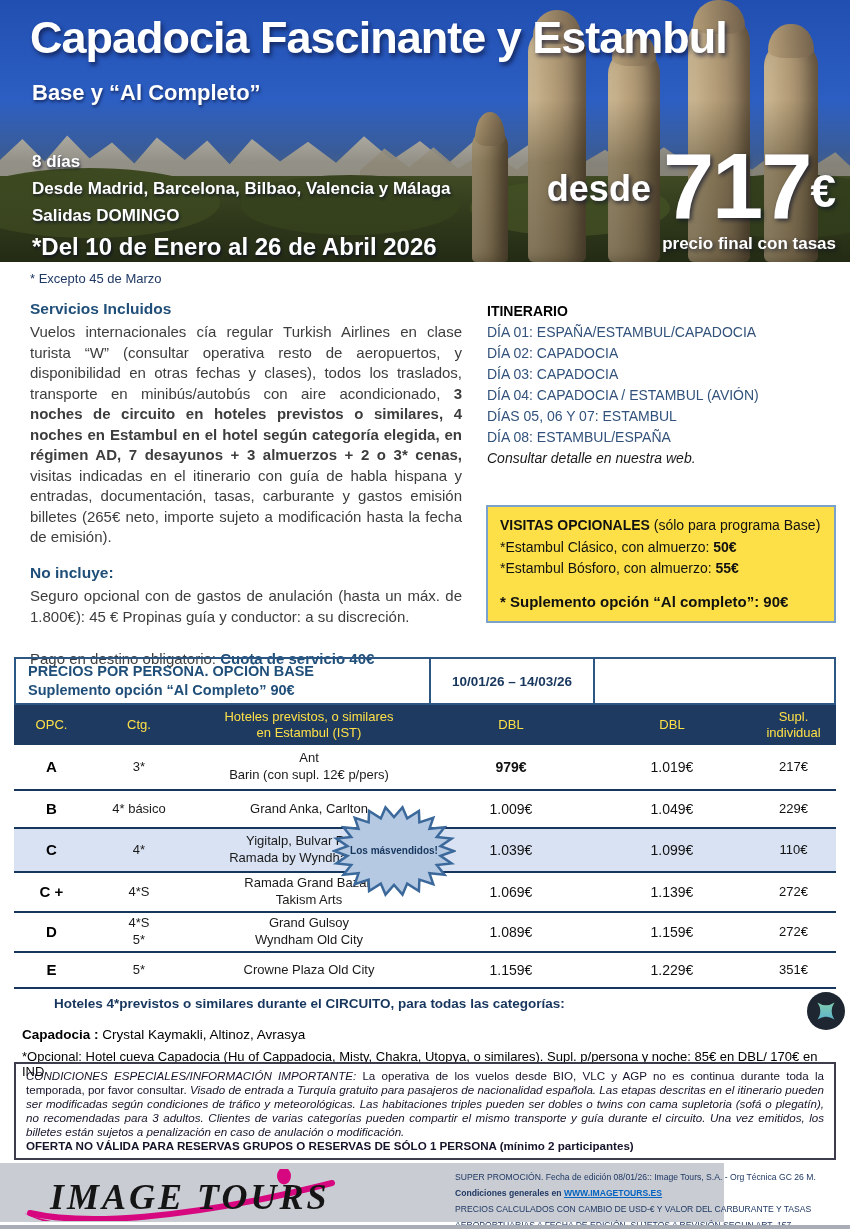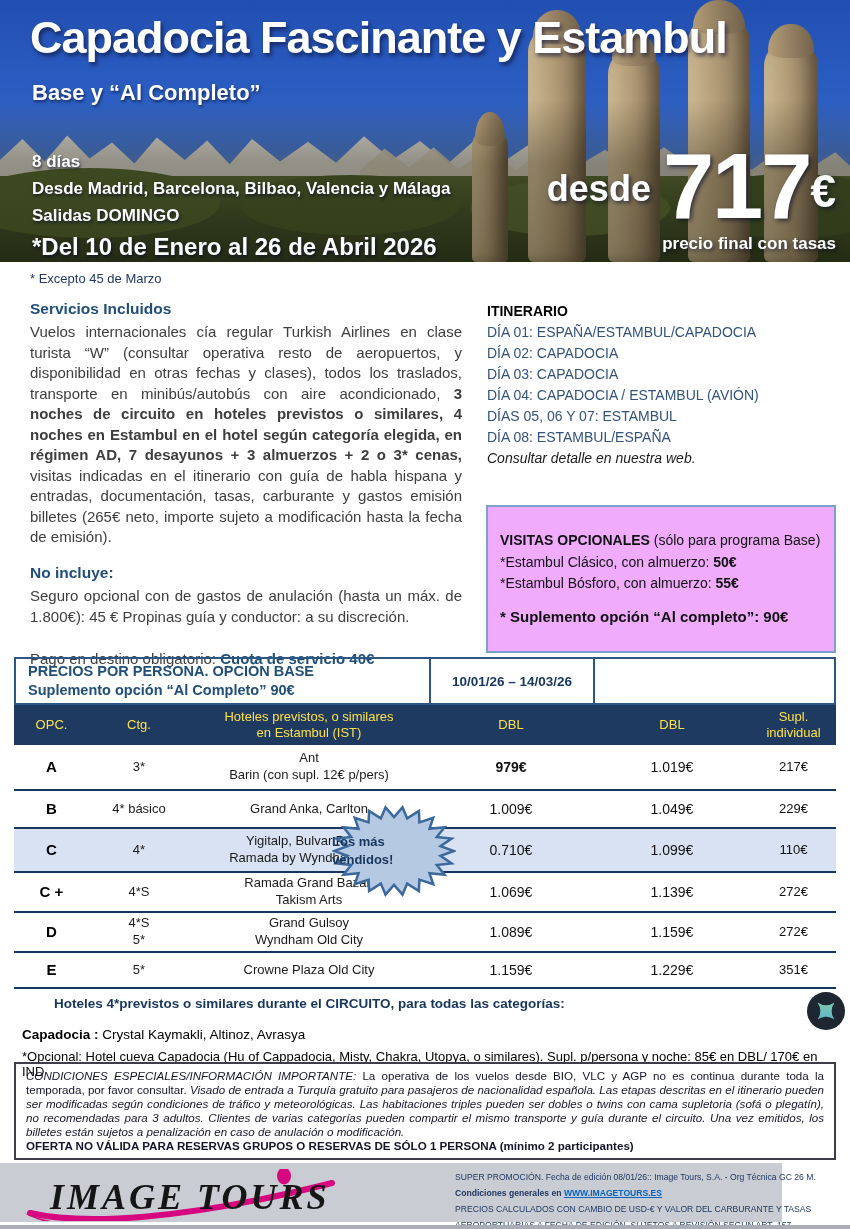--- a/index.html
+++ b/index.html
@@ -45,21 +45,21 @@
   .h-blue{font-size:15.5px;font-weight:700;color:#1F4E79;margin:0 0 4px 0;}
   .body-p{font-size:15px;line-height:1.37;text-align:justify;margin:0;color:#3d3d3d;}
   .mt16{margin-top:16px;}
   .mt20{margin-top:22px;}
   .navy-b{color:#1F4E79;font-weight:700;}
   .col-right{position:absolute;left:487px;top:303px;width:350px;}
   .itin-title{font-size:14px;font-weight:700;color:#000;margin:0 0 3px 0;}
   .itin-day{font-size:14px;color:#32527b;line-height:1.5;}
   .itin-note{font-size:14px;color:#1a1a1a;font-style:italic;margin-top:2px;}
   .visitas-box{position:absolute;left:486px;top:505px;width:350px;border:2px solid #7aa0cc;
-        background:#f0abfc;padding:23px 12px;font-size:14px;color:#111;line-height:1.55;}
+        background:#fde047;padding:8px 12px;font-size:14px;color:#111;line-height:1.55;}
   .visitas-suppl{font-size:15px;font-weight:700;margin-top:10px;}
 
   
   .ptable{position:absolute;left:14px;top:657px;width:822px;font-size:13px;}
   .trow{display:flex;width:100%;}
   .th1{height:48px;border:2px solid #2c5784;}
   .th1 .c{display:flex;align-items:center;justify-content:center;text-align:center;
         color:#17365d;font-weight:700;}
   .th1 .c1{width:415px;border-right:2px solid #2c5784;justify-content:flex-start;text-align:left;
         padding-left:12px;color:#1F4E79;font-size:14.5px;line-height:1.3;}
@@ -75,36 +75,36 @@
   .drow .opc{width:75px;font-weight:700;font-size:15px;color:#000;}
   .drow .ctg{width:100px;color:#1a1a1a;}
   .drow .hot{width:240px;color:#1a1a1a;flex-direction:column;}
   .drow .dbl{width:164px;font-size:14px;color:#111;}
   .drow .dbl2{width:158px;font-size:14px;color:#111;}
   .drow .sup{flex:1;color:#111;}
   .drow.hl{background:#d9e2f2;}
   .dbl-bold{font-weight:700;font-size:16.5px;}
   .badge{position:absolute;left:318px;top:148px;width:124px;height:100px;}
   .badge svg{position:absolute;left:0;top:0;}
-  .badge-text{position:absolute;left:0;top:0;width:124px;height:92px;display:flex;flex-direction:column;
-        align-items:flex-start;justify-content:center;color:#17365d;font-size:13px;font-weight:700;line-height:1.35;}
+  .badge-text{position:absolute;left:0;top:0;width:124px;height:92px;display:flex;
+        align-items:center;justify-content:center;color:#17365d;font-size:10px;font-weight:700;line-height:1.35;}
 
   
   .hotel-notes{position:absolute;left:22px;top:996px;width:816px;font-size:13.5px;color:#000;}
   .hn1{color:#17365d;font-weight:700;margin-bottom:7px;padding-left:32px;}
   .hn2{margin-bottom:7px;margin-top:16px;}
   .hn3{font-size:13px;}
   .float-icon{position:absolute;left:806px;top:991px;width:40px;height:40px;cursor:pointer;}
   .cond-box{position:absolute;left:14px;top:1062px;width:822px;border:2px solid #3c3c4c;
         padding:5px 10px 6px 10px;font-size:11.6px;line-height:1.2;color:#14142a;text-align:justify;}
   .cond-box .it{font-style:italic;}
   .cond-box .b{font-weight:700;}
 
   
-  .footer{position:absolute;left:0;top:1163px;width:782px;height:59px;background:#c9ccd3;}
+  .footer{position:absolute;left:0;top:1163px;width:724px;height:59px;background:#c9ccd3;}
   .logo{position:absolute;left:22px;top:6px;}
   .foot-text{position:absolute;left:455px;top:7px;width:390px;font-size:8.6px;color:#1f3864;line-height:1.85;}
   .foot-text .it{font-style:italic;}
   .foot-text .b{font-weight:700;}
   .foot-link{color:#0563C1;font-weight:700;text-decoration:underline;cursor:pointer;}
   .bottom-strip{position:absolute;left:0;top:1225px;width:850px;height:4px;background:#a9adb5;}
 </style>
 </head>
 <body>
 
@@ -221,21 +221,21 @@
       <div class="c dbl2">1.049€</div>
       <div class="c sup">229€</div>
     </div>
     <div class="trow drow hl" style="height:44px;">
       <div class="c opc">C</div>
       <div class="c ctg">4*</div>
       <div class="c hot">
           <span>Yigitalp, Bulvar Palas,</span>
           <span>Ramada by Wyndham Pera</span>
         </div>
-      <div class="c dbl">0.710€</div>
+      <div class="c dbl">1.039€</div>
       <div class="c dbl2">1.099€</div>
       <div class="c sup">110€</div>
     </div>
     <div class="trow drow" style="height:40px;">
       <div class="c opc">C +</div>
       <div class="c ctg">4*S</div>
       <div class="c hot">
           <span>Ramada Grand Bazar,</span>
           <span>Takism Arts</span>
         </div>

